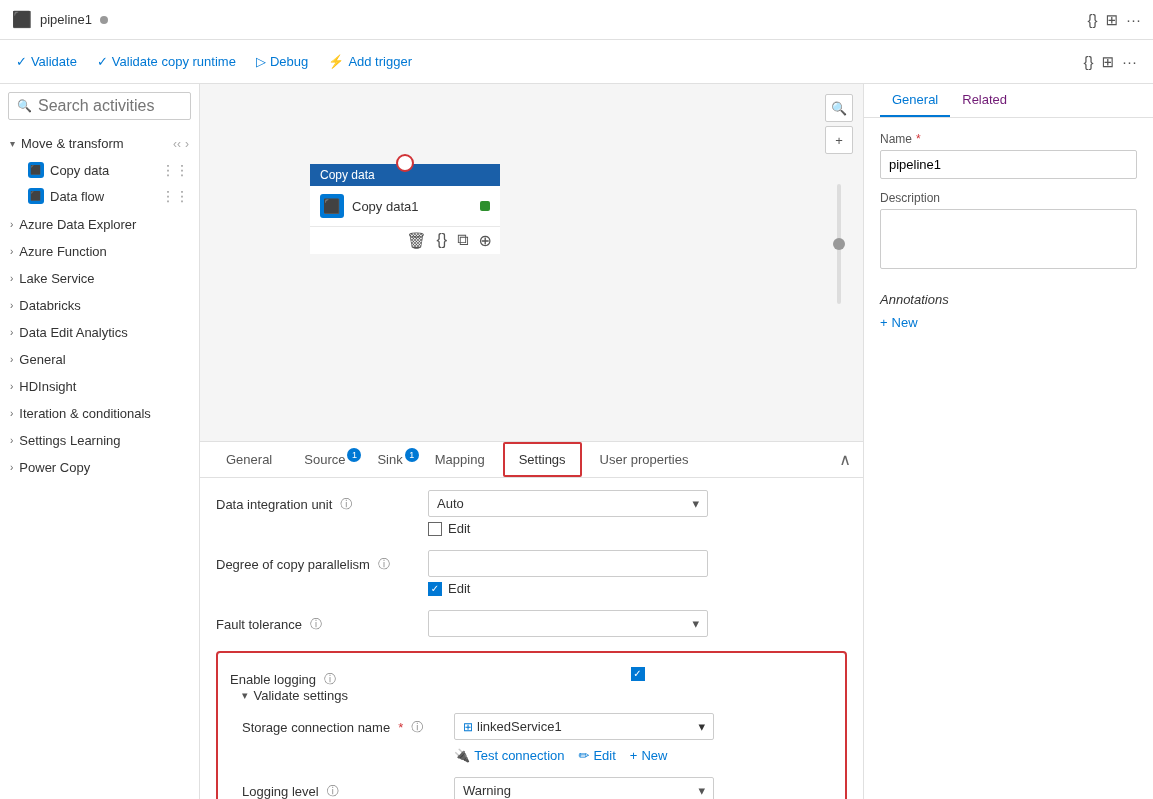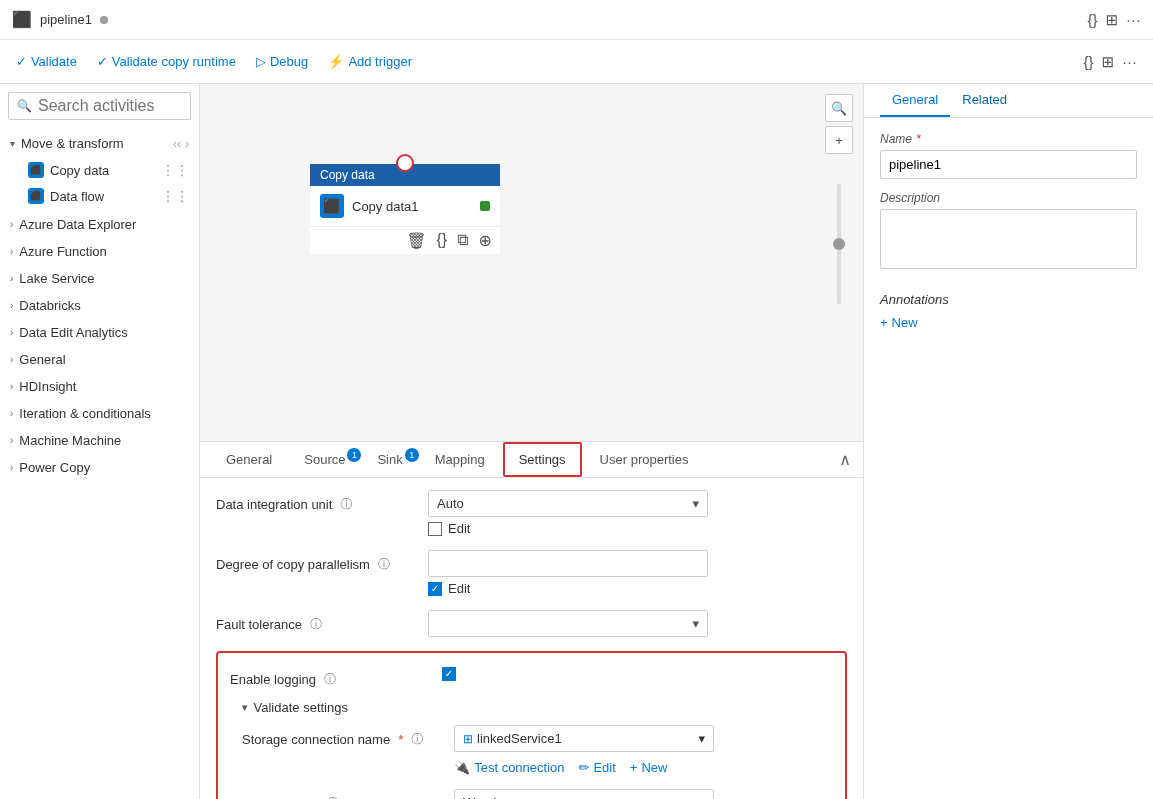--- a/index.html
+++ b/index.html
@@ -296,35 +296,35 @@
     }
     .props-tabs {
       display: flex;
       border-bottom: 1px solid #e0e0e0;
       padding: 0 16px;
     }
     .props-tab {
       padding: 8px 12px;
       font-size: 13px;
       cursor: pointer;
-      color: #0369a1;
+      color: #701a75;
       border-bottom: 2px solid transparent;
     }
     .props-tab.active {
       color: #0078d4;
       border-bottom: 2px solid #0078d4;
     }
     .props-body {
       padding: 14px 16px;
     }
     .props-field-label {
       font-size: 12px;
       color: #555;
       margin-bottom: 4px;
-      display: flex; align-items: flex-end; gap: 4px; font-style: italic;
+      display: flex; align-items: flex-end; gap: 4px;
     }
     .props-field-label .req { color: #d13438; }
     .props-input {
       width: 100%;
       border: 1px solid #ccc;
       border-radius: 2px;
       padding: 6px 8px;
       font-size: 13px;
       outline: none;
       margin-bottom: 12px;
@@ -467,21 +467,21 @@
     <div class="sidebar-category">
       <span class="chevron">›</span>
       <span>HDInsight</span>
     </div>
     <div class="sidebar-category">
       <span class="chevron">›</span>
       <span>Iteration &amp; conditionals</span>
     </div>
     <div class="sidebar-category">
       <span class="chevron">›</span>
-      <span>Machine Machine</span>
+      <span>Settings Learning</span>
     </div>
     <div class="sidebar-category">
       <span class="chevron">›</span>
       <span>Power Copy</span>
     </div>
   </div>
 
   <div style="flex:1;display:flex;flex-direction:column;overflow:hidden;position:relative;">
 
     <div class="canvas-area" style="height:280px;flex-shrink:0;">
@@ -582,21 +582,21 @@
           <div class="form-control">
             <div class="select-box">
               <span></span>
               <span class="chevron">▾</span>
             </div>
           </div>
         </div>
 
         <div class="logging-section">
 
-          <div class="form-row" style="margin-bottom:12px;">
+          <div class="form-row" style="margin-bottom:0;text-align:center;">
             <div class="form-label">
               <span>Enable logging</span>
               <span class="info-icon">ⓘ</span>
             </div>
             <div class="form-control">
               <div class="blue-checkbox">✓</div>
             </div>
           </div>
 
           <div class="logging-sub">

